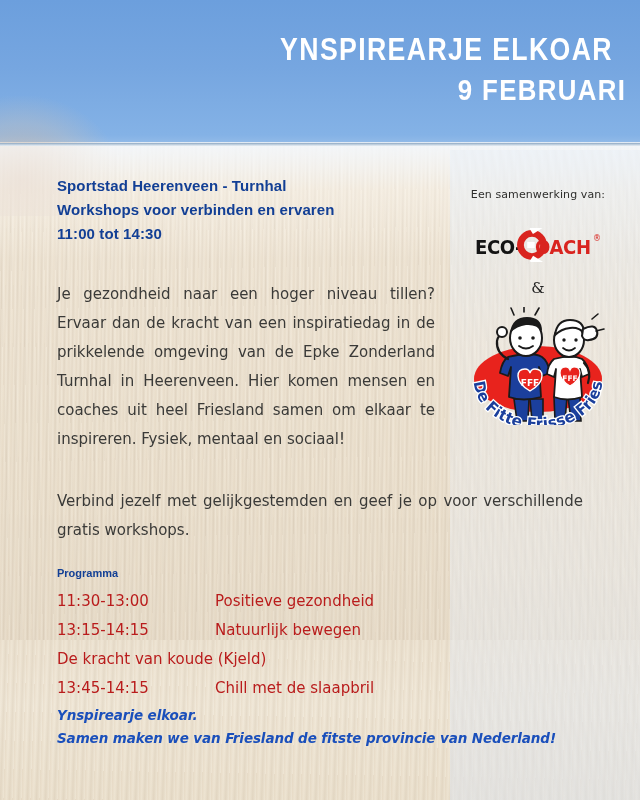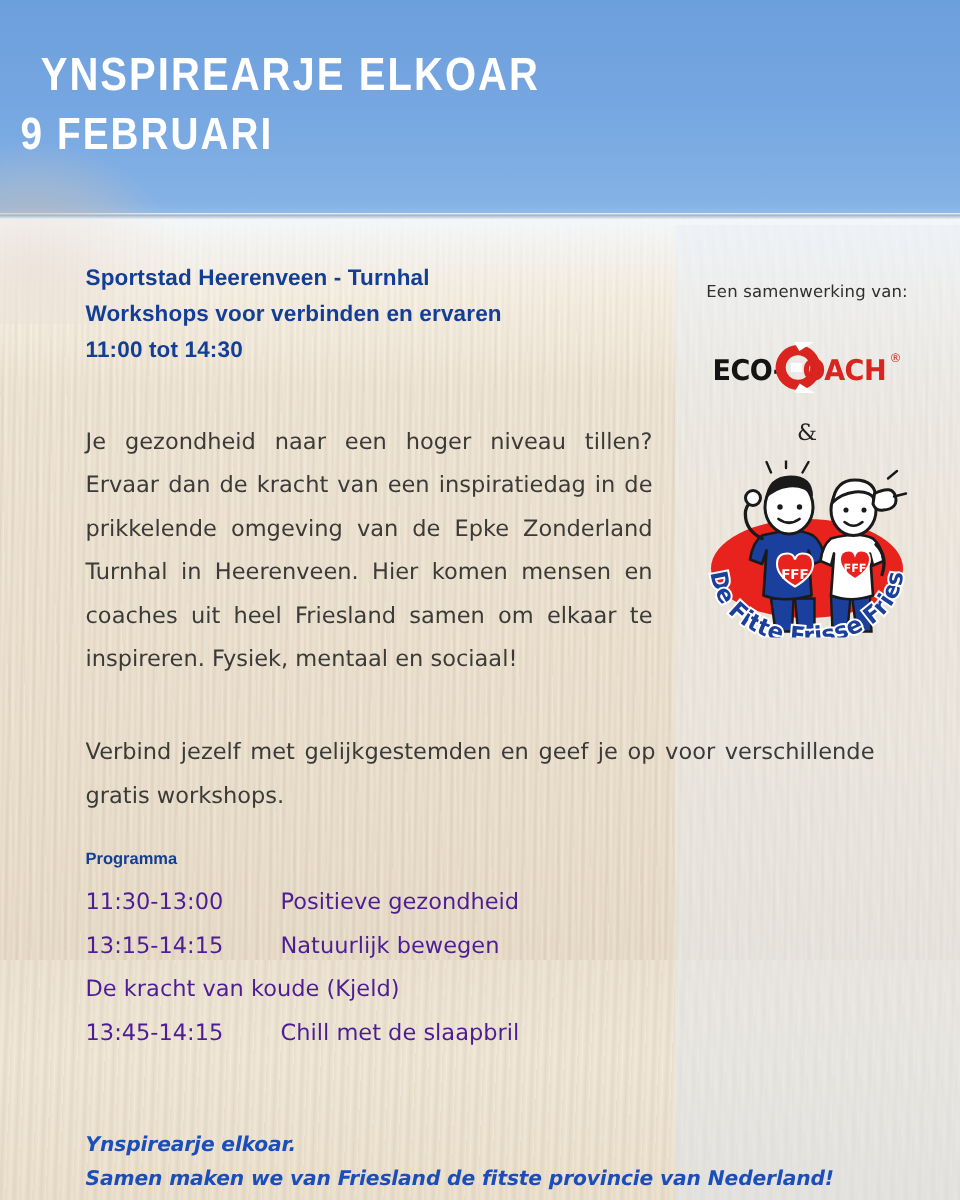--- a/index.html
+++ b/index.html
@@ -94,21 +94,21 @@
   }
 
   
   .header {
     position: absolute;
     left: 0; top: 0;
     width: 640px; height: 143px;
     z-index: 3;
     display: flex;
     flex-direction: column;
-    align-items: flex-start;
+    align-items: flex-end;
     justify-content: flex-start;
     padding-top: 32px;
     box-sizing: border-box;
   }
   .header-line {
     color: #ffffff;
     font-family: "Liberation Sans Narrow", "Liberation Sans", sans-serif;
     font-weight: bold;
     font-size: 31px;
     letter-spacing: 1.6px;
@@ -168,30 +168,31 @@
   }
   .programma-list {
     position: absolute;
     left: 57px; top: 592px;
     width: 420px;
   }
   .prog-row {
     display: flex;
     align-items: baseline;
     height: 29px;
-    color: #4c1d95;
+    color: #b91c1c;
     font-family: "DejaVu Sans", sans-serif;
     font-size: 15px;
+    gap: 28px;
   }
   .prog-time { width: 130px; flex: 0 0 130px; }
   .prog-name { flex: 1 1 auto; }
 
   .footer {
     position: absolute;
-    left: 57px; top: 752px;
+    left: 57px; top: 704px;
     color: #1a4fbb;
     font-family: "DejaVu Sans", sans-serif;
     font-style: italic;
     font-weight: bold;
     font-size: 13.5px;
     line-height: 23px;
     letter-spacing: -0.1px;
   }
   .footer div { white-space: nowrap; }
 

